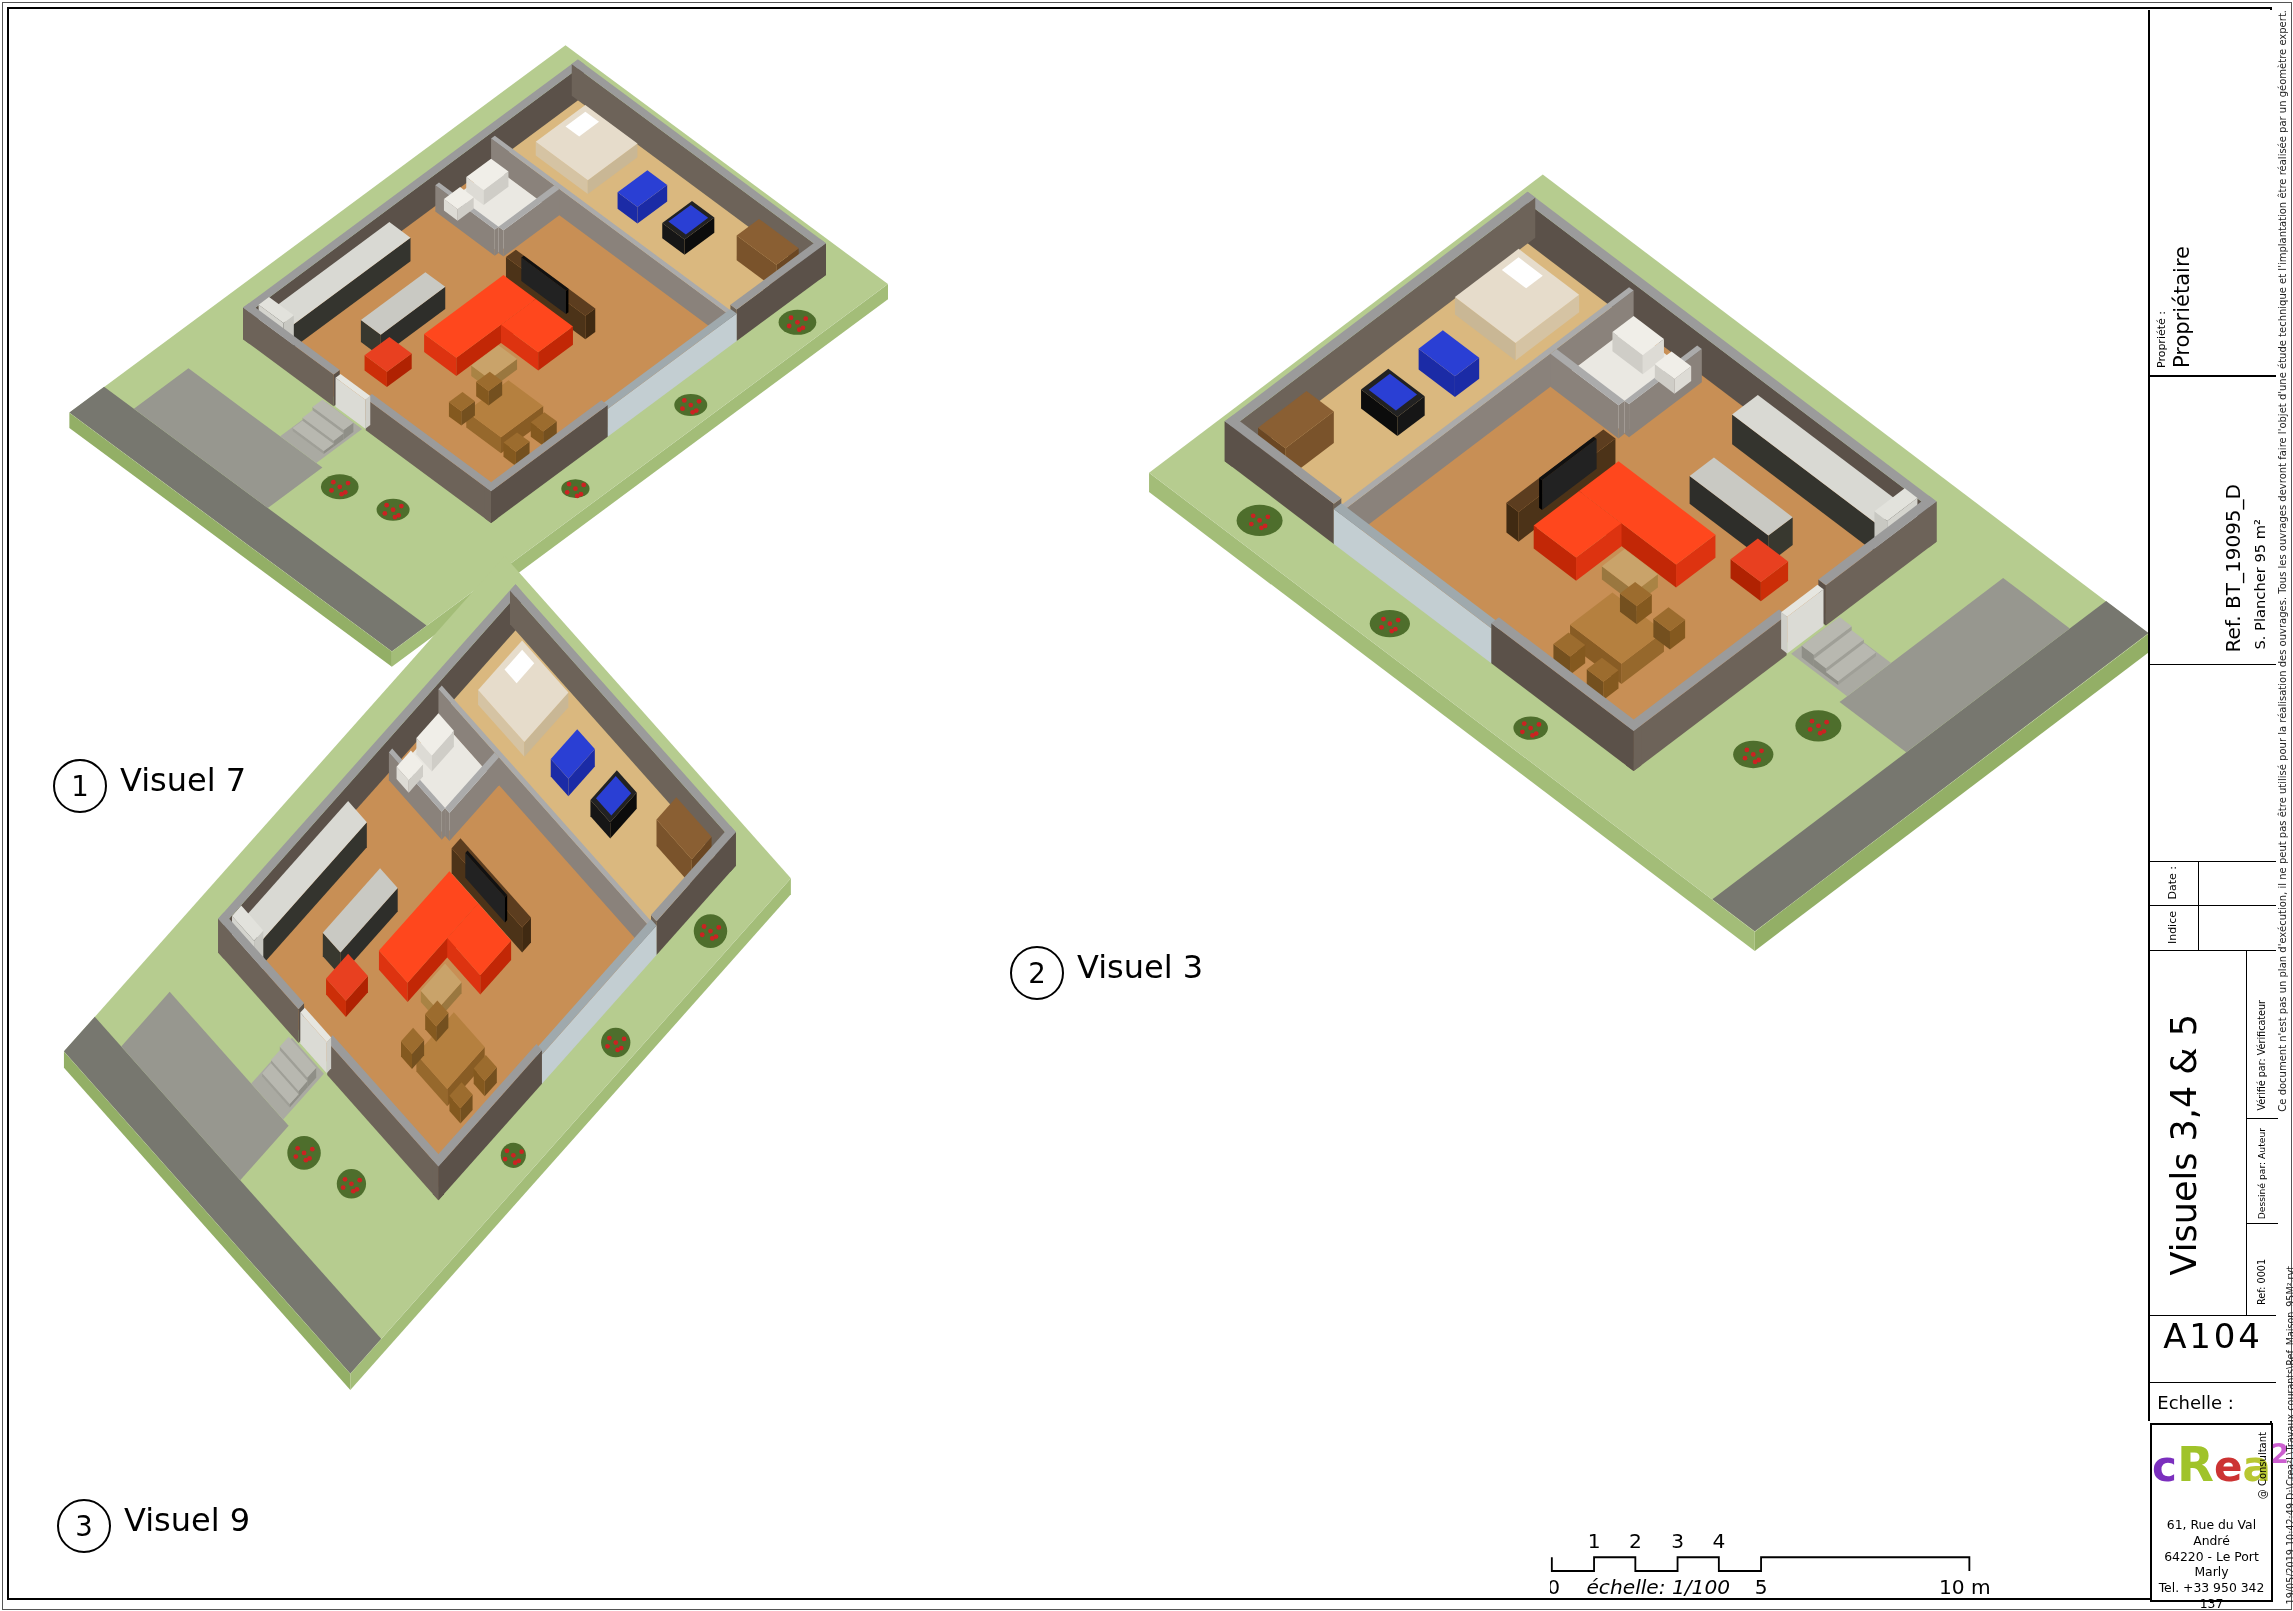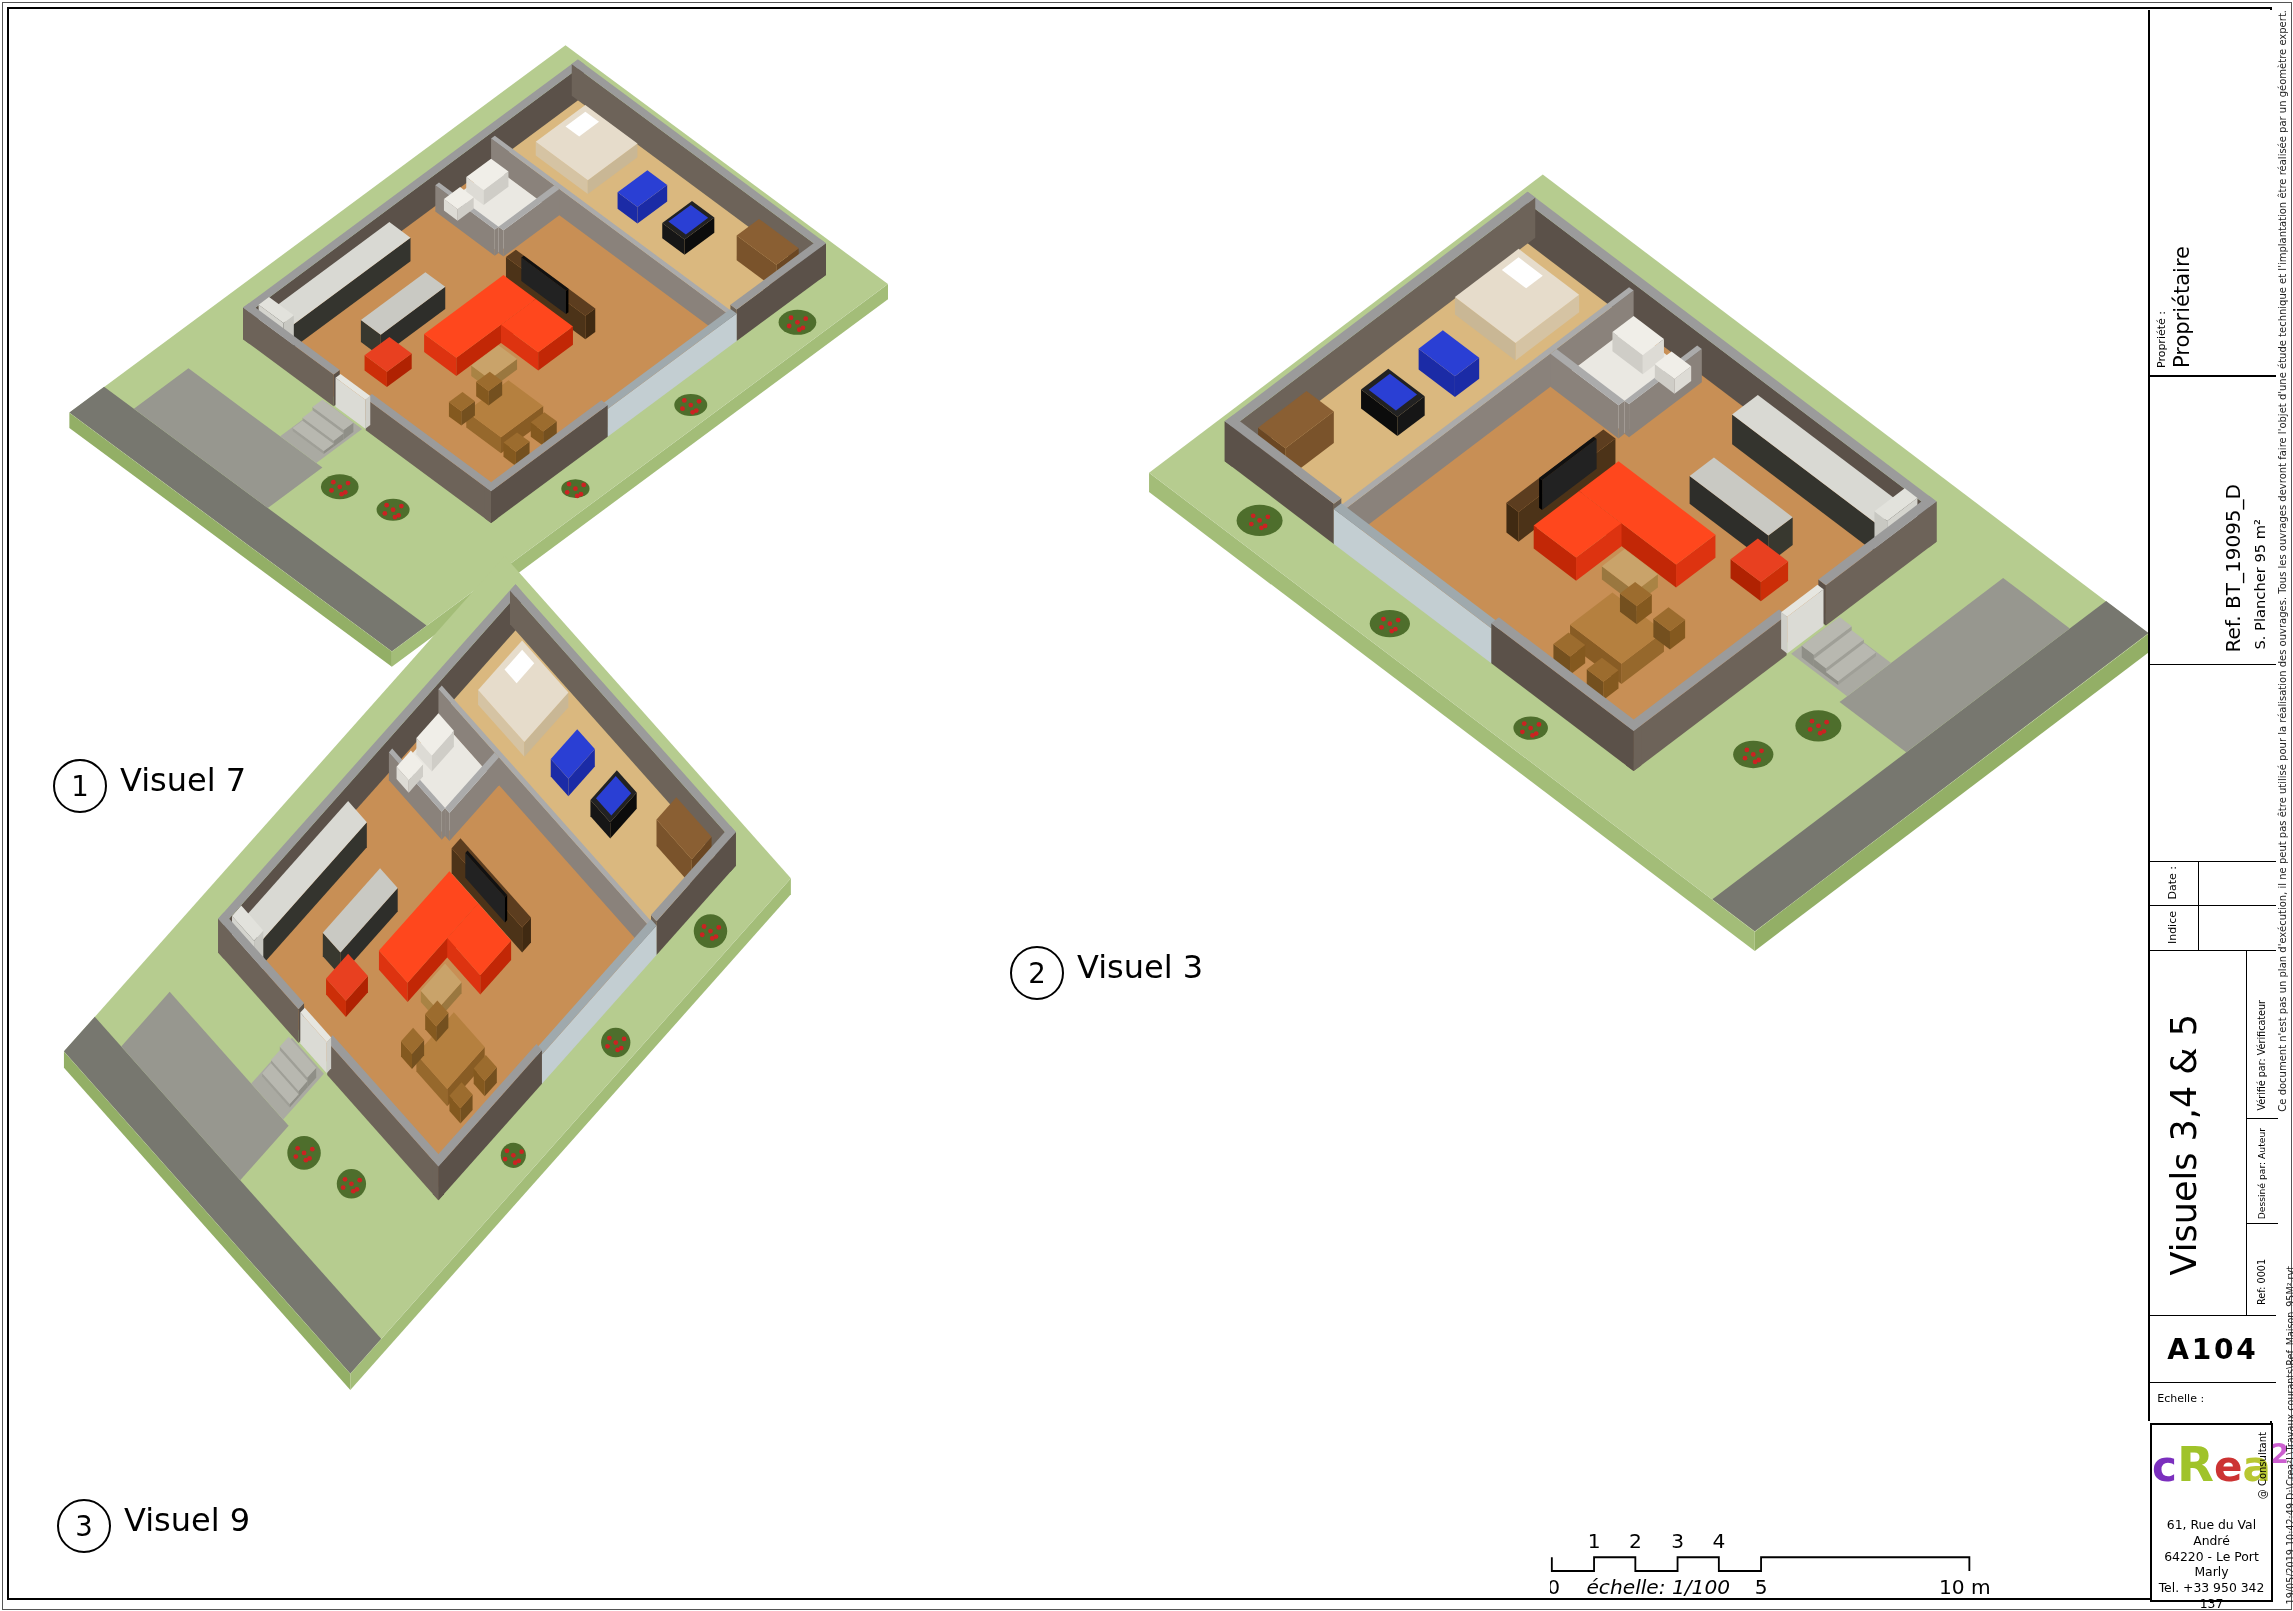--- a/index.html
+++ b/index.html
@@ -13,22 +13,22 @@
   .vtx{writing-mode:vertical-rl;transform:rotate(180deg);position:absolute;white-space:nowrap;line-height:1;}
   
   .vis-label{position:absolute;display:flex;align-items:flex-start;gap:13px;}
   .vis-circle{width:50px;height:50px;border:2.3px solid #000;border-radius:50%;
               display:flex;align-items:center;justify-content:center;font-size:27.5px;}
   .vis-text{font-size:32px;padding-top:1.8px;}
   
   .cell-label{font-size:11px;}
   .subcol{position:absolute;left:96px;top:0;bottom:0;width:32px;border-left:1.4px solid #000;box-sizing:border-box;}
   .subcell{position:relative;border-bottom:1.4px solid #000;box-sizing:border-box;}
-  .a104{display:flex;align-items:center;justify-content:center;font-size:28px;font-weight:bold;letter-spacing:2.8px;}
-  .echelle{font-size:11px;padding:9.2px 0 0 7.3px;box-sizing:border-box;}
+  .a104{display:flex;justify-content:center;font-size:34px;font-weight:normal;letter-spacing:2.8px;}
+  .echelle{font-size:18px;padding:9.2px 0 0 7.3px;box-sizing:border-box;}
   .logobox{border:2.8px solid #000;}
   .logoline{position:absolute;left:0;right:13px;top:11px;text-align:center;font-weight:bold;}
   .addr{position:absolute;left:0;right:0;top:92px;text-align:center;font-size:12.4px;line-height:1.27;}
   .margin-note{font-size:10px;color:#222;}
   svg{display:block;}
 </style>
 </head>
 <body>
 
 <div id="sheet">

